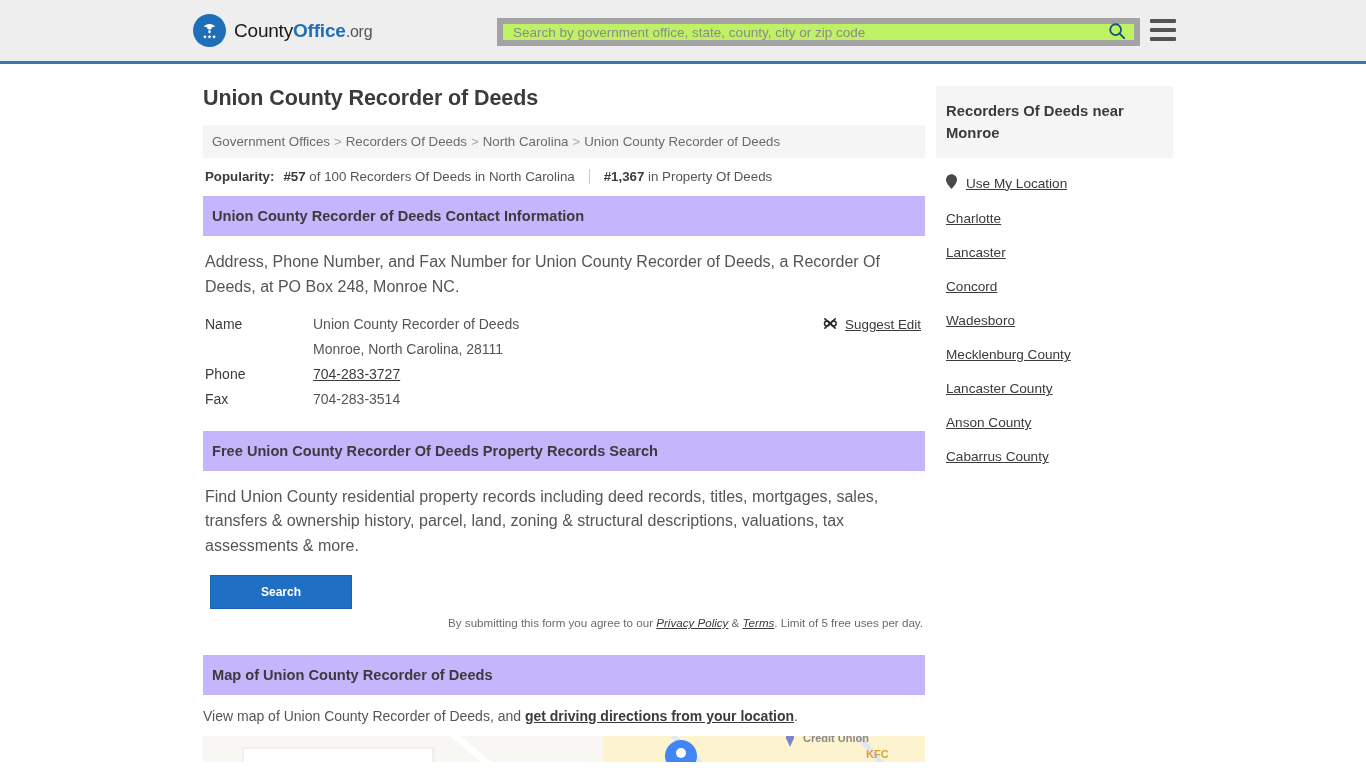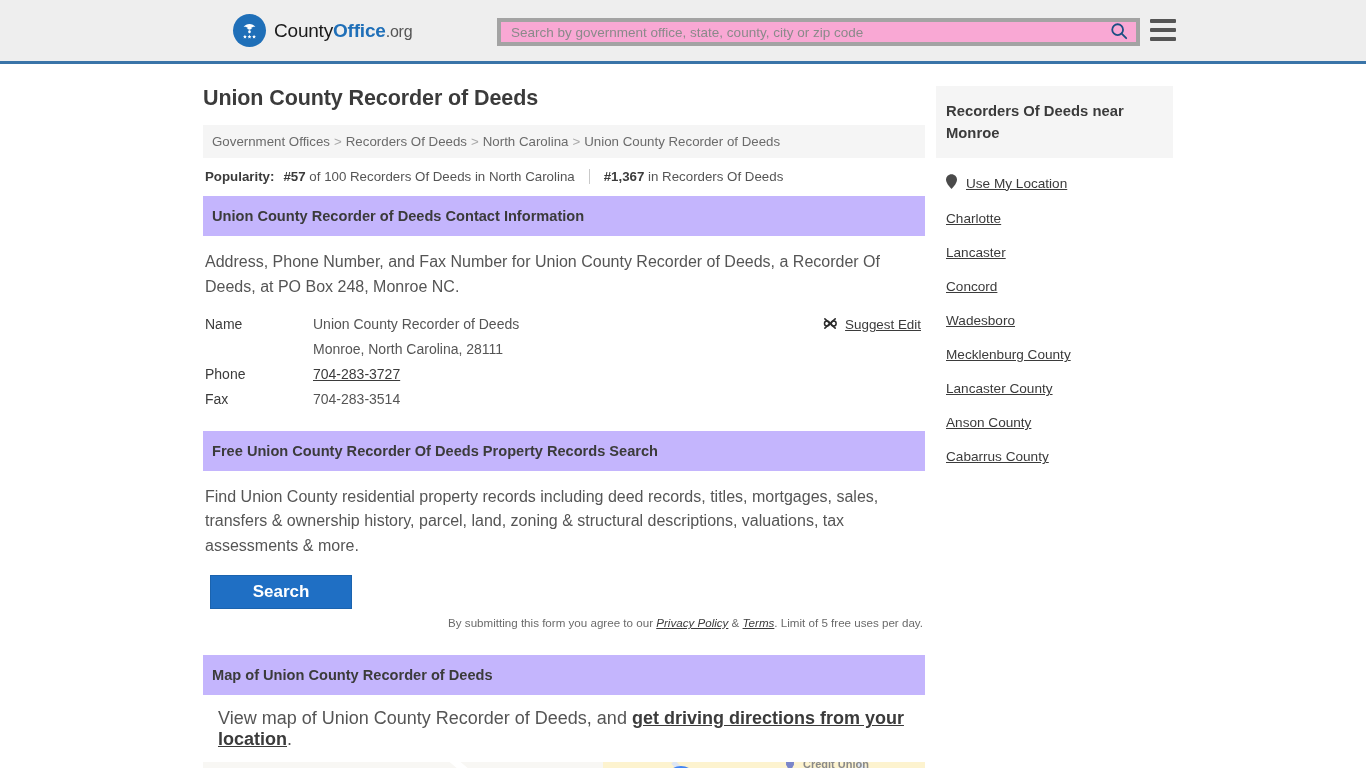--- a/index.html
+++ b/index.html
@@ -14,21 +14,20 @@
   }
 
   
   .site-header {
     height: 64px;
     background: #eeeeee;
     border-bottom: 3px solid #3a74a8;
     display: flex;
     align-items: center;
     position: relative;
-    padding-left: 40px;
   }
   .logo-wrap {
     display: flex;
     align-items: center;
     margin-left: 193px;
     text-decoration: none;
   }
   .logo-mark {
     width: 33px; height: 33px;
     border-radius: 50%;
@@ -51,22 +50,22 @@
   .logo-text .b { color: #1f6fb8; font-weight: 700; }
   .logo-text .n { color: #1a1a1a; font-weight: 500; }
   .logo-text .org { color: #555555; font-size: 16px; }
 
   .search-wrap {
     position: absolute;
     left: 497px;
     top: 18px;
     width: 643px;
     height: 28px;
-    background: #f9a8d4;
-    border: 4px solid #a3a3a3;
+    background: #bef264;
+    border: 6px solid #a3a3a3;
     display: flex;
     align-items: center;
   }
   .search-input {
     flex: 1;
     border: 0;
     outline: none;
     height: 100%;
     padding: 0 10px;
     font-size: 13.5px;
@@ -216,38 +215,38 @@
     background: #ffffff;
   }
   .addr-input::placeholder { color: #9a9a9a; }
   .addr-submit {
     width: 142px;
     height: 34px;
     margin-left: 5px;
     background: #1f6fc4;
     border: 1px solid #1b63ae;
     color: #ffffff;
-    font-size: 17px;
+    font-size: 12px;
     font-weight: 700;
     font-family: "Liberation Sans", sans-serif;
     cursor: pointer;
   }
   .form-note {
     text-align: right;
     font-size: 11.6px;
     color: #6b6b6b;
     margin-top: 7px;
   }
   .form-note a { color: #3b3b3b; text-decoration: underline; font-style: italic; }
 
   
   .map-desc {
-    font-size: 18px;
+    font-size: 14px;
     color: #555555;
-    margin: 13px 0 12px 15px;
+    margin: 13px 0 12px 0;
   }
   .map-desc a { color: #3b3b3b; text-decoration: underline; font-weight: 600; }
   .map-viewport {
     width: 722px;
     height: 26px;
     overflow: hidden;
     position: relative;
     background: #f7f5f2;
     font-weight: bold;
   }
@@ -329,21 +328,21 @@
       <h1 class="page-title">Union County Recorder of Deeds</h1>
 
       <nav class="breadcrumb">
         <a href="#">Government Offices</a><span class="sep">&gt;</span><a href="#">Recorders Of Deeds</a><span class="sep">&gt;</span><a href="#">North Carolina</a><span class="sep">&gt;</span><a href="#">Union County Recorder of Deeds</a>
       </nav>
 
       <div class="popularity">
         <span class="lbl">Popularity:</span>
         <span class="rank">#57</span>&nbsp;<span>of 100 Recorders Of Deeds in North Carolina</span>
         <span class="divider"></span>
-        <span class="rank">#1,367</span>&nbsp;<span>in Recorders Of Deeds</span>
+        <span class="rank">#1,367</span>&nbsp;<span>in Property Of Deeds</span>
       </div>
 
       <div class="panel-head">Union County Recorder of Deeds Contact Information</div>
       <div class="panel-body">
         <p class="panel-desc">Address, Phone Number, and Fax Number for Union County Recorder of Deeds, a Recorder Of Deeds, at PO Box 248, Monroe NC.</p>
 
         <div class="contact-block">
 
           <a class="suggest-edit" href="#">
             <span>

